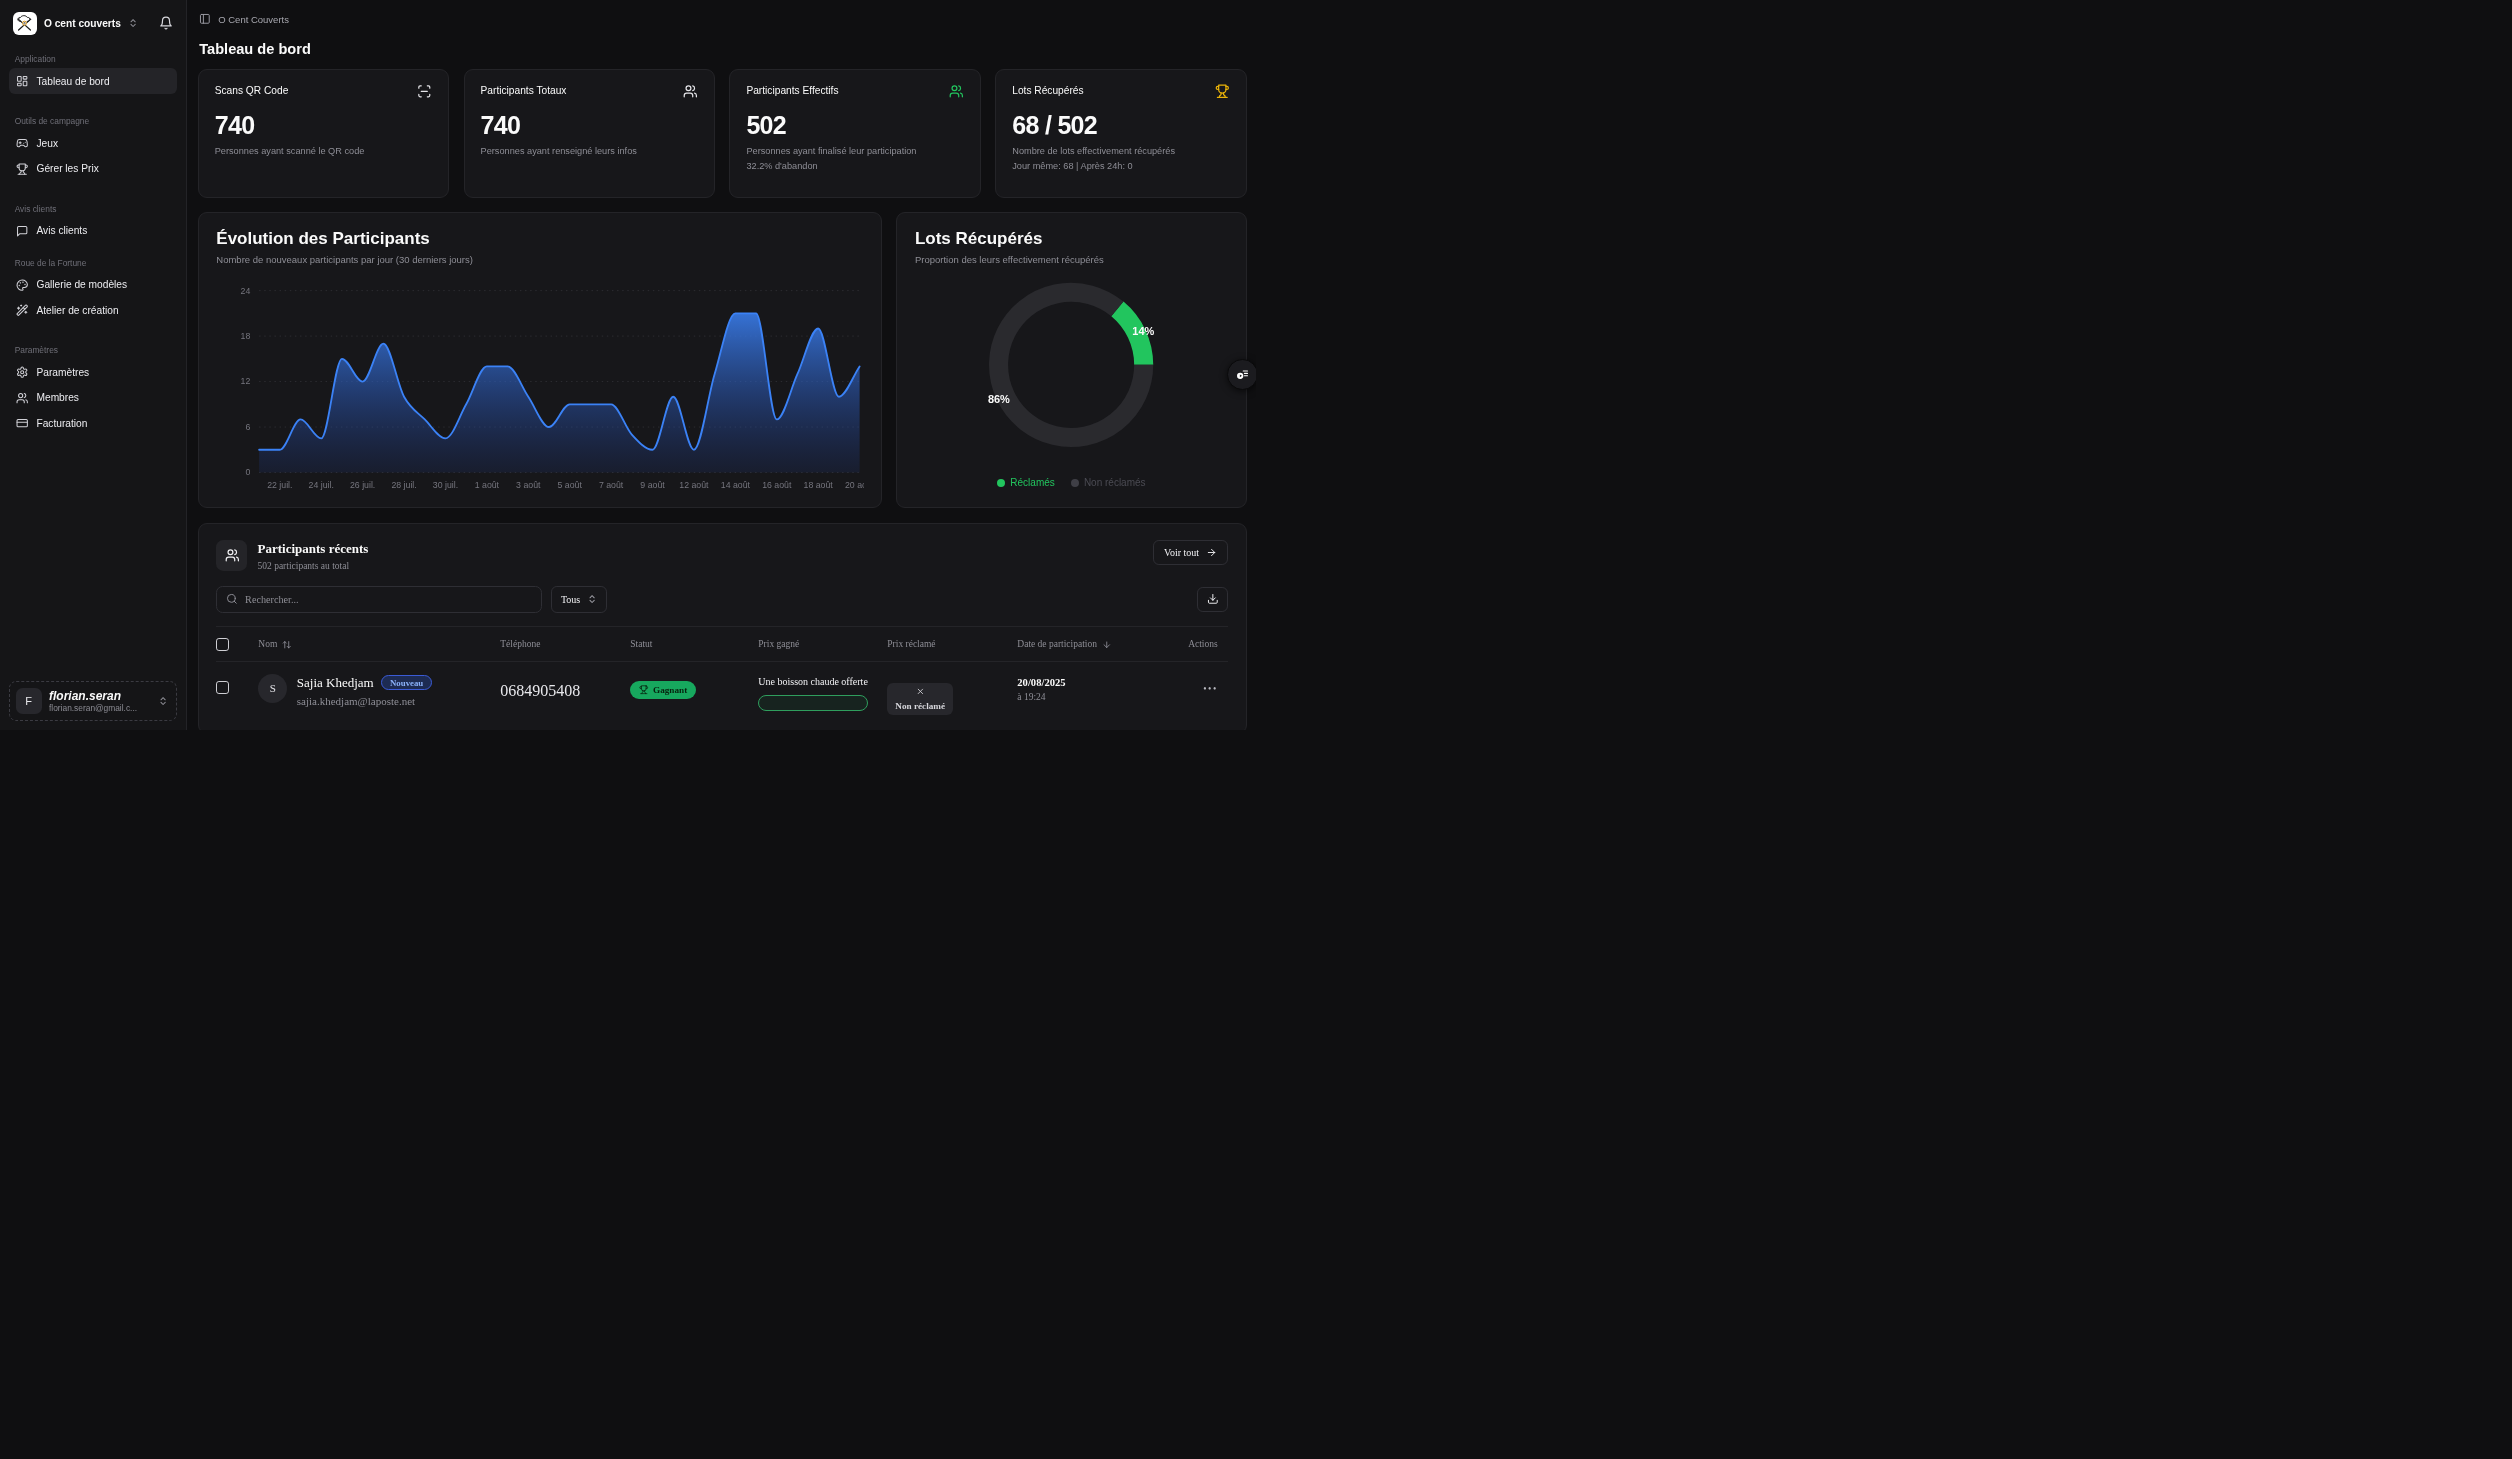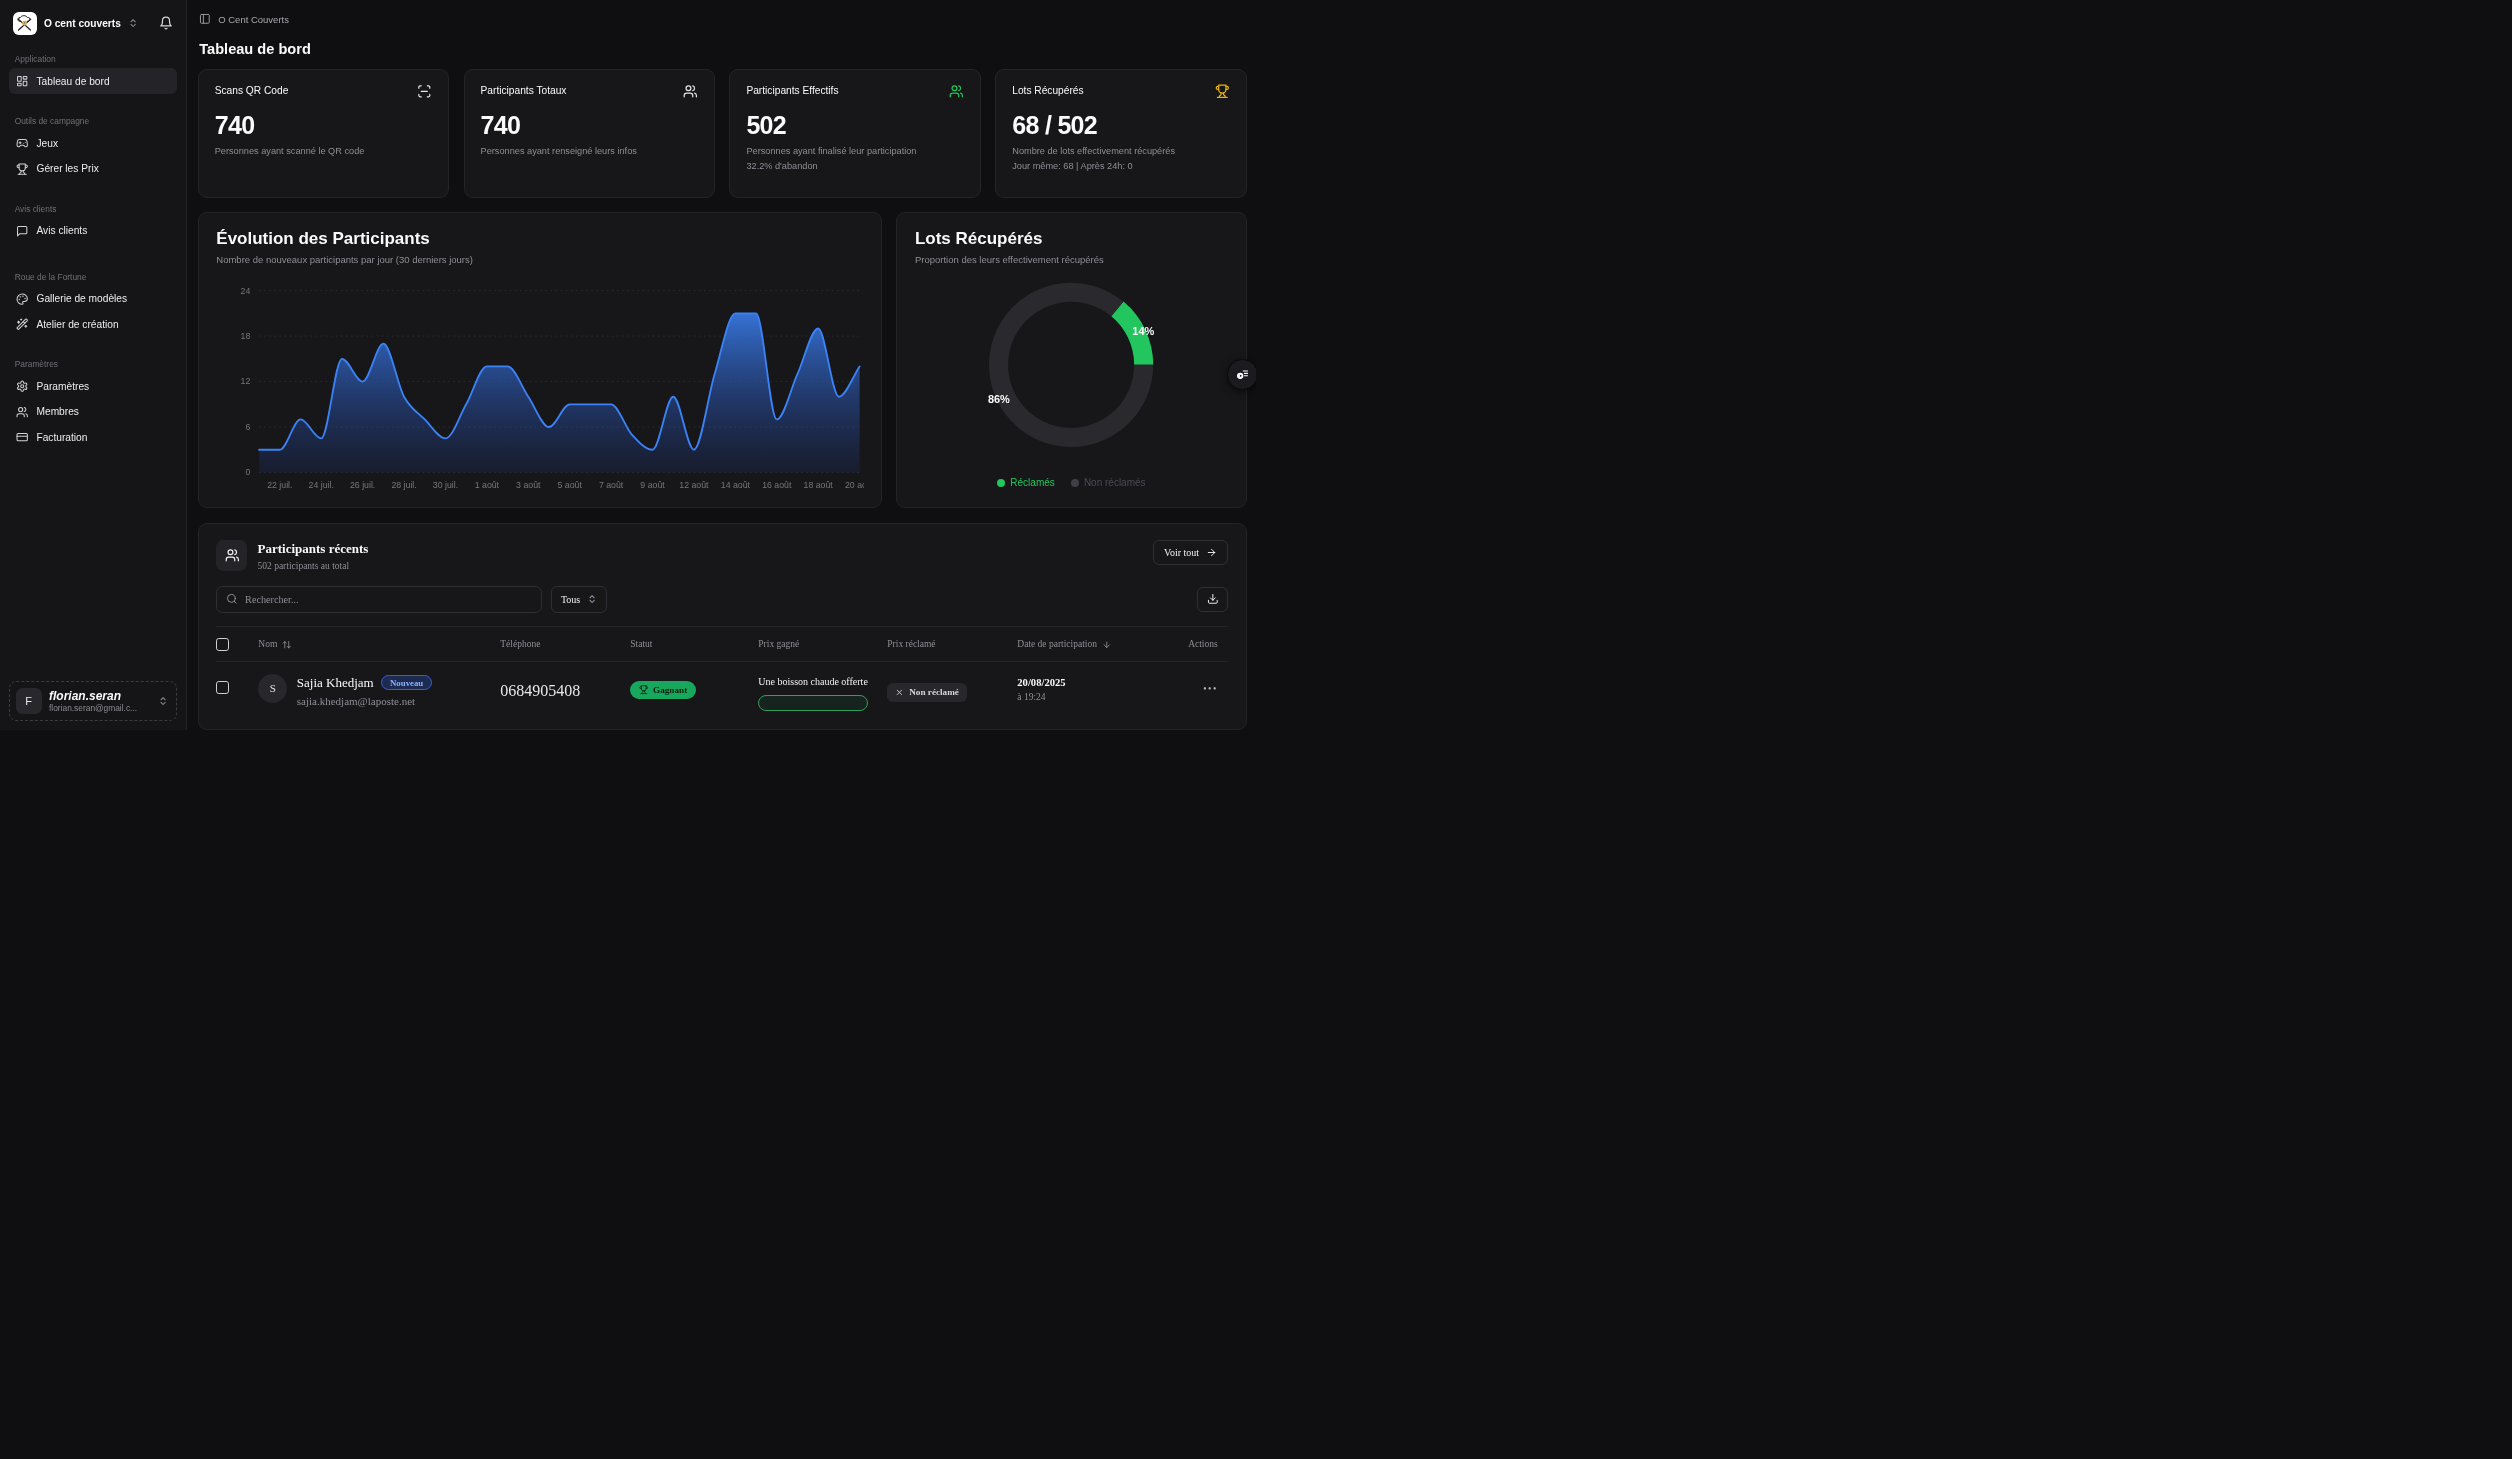--- a/index.html
+++ b/index.html
@@ -125,21 +125,21 @@
   .cell-phone { font-size:16px; color:#e8e8ec; padding-top:20px !important; }
   .badge-win {
     display:inline-flex; align-items:center; gap:4.4px; background:#17a85e; color:#07230f;
     font-size:9.2px; font-weight:700; border-radius:731px; padding:3.7px 8.8px; margin-top:7.3px;
   }
   .badge-win .ic { width:9.5px; height:9.5px; }
   .prize-text { font-size:10px; line-height:1.55; color:#f2f2f5; max-width:110px; }
   .prize-badge-cut { width:110px; height:16px; border:0.7px solid #2f9e5d; border-radius:731px; background:rgba(34,197,94,0.07); margin-top:5.9px; }
   .badge-claim {
     display:inline-flex; align-items:center; gap:5.1px; background:#27272c; color:#d6d6db;
-    font-size:9.2px; font-weight:600; border-radius:5.9px; padding:4.4px 8px; margin-top:8.8px;
+    font-size:9.2px; font-weight:600; border-radius:5.9px; padding:4.4px 8px; margin-top:8.8px;flex-direction:column;
   }
   .badge-claim .ic { width:8.8px; height:8.8px; color:#cfcfd4; }
   .cell-date { padding-top:14.6px !important; }
   .date-main { font-size:10.6px; font-weight:600; }
   .date-sub { font-size:9.5px; color:#8e8e96; margin-top:3.7px; }
   .dots-btn { color:#b9b9c0; font-size:9.5px; letter-spacing:1.5px; cursor:pointer; padding-top:10.2px; display:inline-block; }
 
   
   .fab {
     position:absolute; top:359px; right:-1.5px; width:31px; height:31px; border-radius:50%;
@@ -322,21 +322,21 @@
     <div class="sitem">
       <span class="ic">
           <svg viewBox="0 0 17 17" width="12.4" height="12.4">
             <use href="#i-chat"></use>
           </svg>
         </span>
       <span>Avis clients</span>
     </div>
   </div>
 
-  <div class="nav-section" style="margin-top:28px">
+  <div class="nav-section" style="margin-top:14px">
     <div class="nav-label">Roue de la Fortune</div>
     <div class="sitem">
       <span class="ic">
           <svg viewBox="0 0 17 17" width="12.4" height="12.4">
             <use href="#i-palette"></use>
           </svg>
         </span>
       <span>Gallerie de modèles</span>
     </div>
     <div class="sitem">

